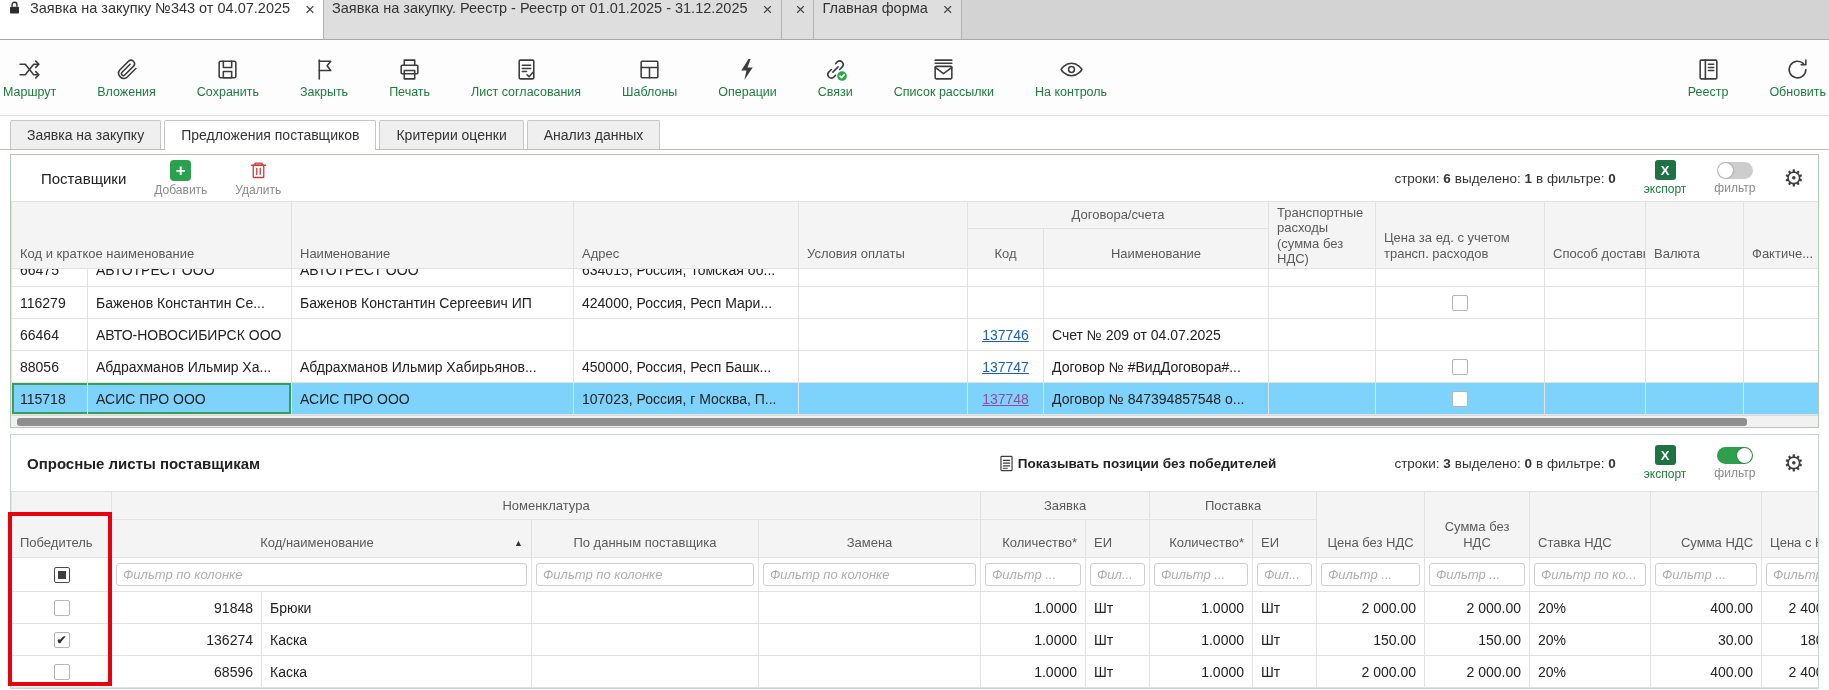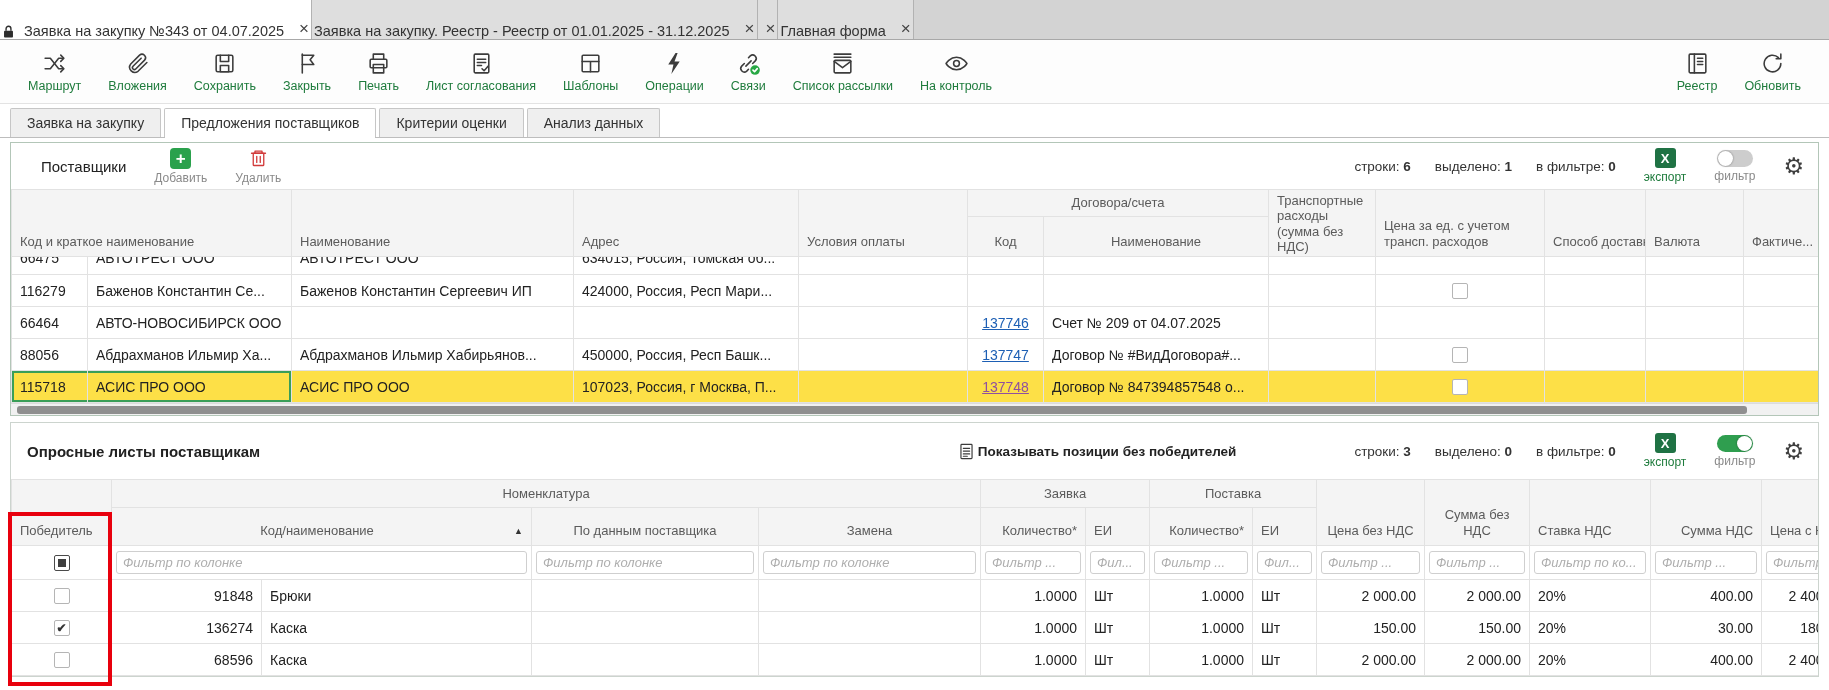--- a/index.html
+++ b/index.html
@@ -2,25 +2,25 @@
 <html><head>
 <meta charset="utf-8">
 <style>
 *{box-sizing:border-box;margin:0;padding:0}
 html,body{width:1829px;height:690px;overflow:hidden}
 body{font-family:"Liberation Sans",sans-serif;background:#fff;color:#222;position:relative;font-size:13px}
 svg{display:block}
 .ico{width:25px;height:25px;stroke:#3c3c3c;fill:none;stroke-width:1.5;stroke-linecap:round;stroke-linejoin:round}
 
 .tabbar{height:40px;background:#d3d3d3;display:flex;border-bottom:1px solid #a8a8a8}
-.wtab{display:flex;align-items:flex-end;gap:9px;padding:0 2px;border-right:1px solid #b2b2b2;background:#dedede;font-size:14.5px;color:#333;cursor:pointer;white-space:nowrap}
+.wtab{display:flex;align-items:flex-start;gap:9px;padding:0 8px;border-right:1px solid #b2b2b2;background:#dedede;font-size:14.5px;color:#333;cursor:pointer;white-space:nowrap}
 .wtab.active{background:#fff}
 .wtab .x{font-size:17px;color:#444;margin-left:6px}
 
-.toolbar{height:64px;display:flex;align-items:center;padding:0 28px;gap:27px;border-bottom:1px solid #e3e3e3;background:#fdfdfd}
+.toolbar{height:76px;display:flex;align-items:center;padding:0 3px;gap:41px;border-bottom:1px solid #e3e3e3;background:#fdfdfd}
 .titem{display:flex;flex-direction:column;align-items:center;gap:3px;cursor:pointer}
 .titem .lbl{font-size:12.5px;color:#1e7b3c;white-space:nowrap}
 .titem.pushr{margin-left:auto}
 
 .formtabs{display:flex;align-items:flex-end;gap:3px;padding:5px 10px 0;height:34px;border-bottom:1px solid #bdbdbd;background:#fff}
 .ftab{padding:6px 16px;border:1px solid #c6c6c6;border-bottom:none;background:#efefef;font-size:14px;color:#333;border-radius:2px 2px 0 0;cursor:pointer;position:relative;white-space:nowrap}
 .ftab.active{background:#fff}
 .ftab.active::after{content:"";position:absolute;left:0;right:0;bottom:-1px;height:1px;background:#fff}
 
 .panel{margin:4px 10px 0;border:1px solid #b3c6b8;background:#fff;overflow:hidden}
@@ -28,21 +28,21 @@
 .phead{display:flex;align-items:center;padding:0 14px;gap:28px}
 .p1 .phead{height:46px}
 .p2 .phead{height:56px}
 .ptitle{font-size:15px;color:#222;margin-left:16px;white-space:nowrap}
 .ptitle.bold{font-weight:700;margin-left:2px}
 .btncol{display:flex;flex-direction:column;align-items:center;gap:2px;cursor:pointer}
 .btncol .lbl{font-size:12px;color:#8a8a8a;white-space:nowrap}
 .addicon{width:21px;height:21px;border-radius:4px;background:#2aa14c;color:#fff;font-size:17px;font-weight:bold;display:flex;align-items:center;justify-content:center;line-height:1}
 .trashicon .ico{stroke:#d23b3b;width:21px;height:21px}
 .spacer{flex:1}
-.counters{display:flex;gap:24px;font-size:13.5px;color:#333;align-items:flex-start;white-space:nowrap}
+.counters{display:flex;gap:4px;font-size:13.5px;color:#333;align-items:flex-start;white-space:nowrap}
 .counters b{font-weight:700}
 .excel{width:21px;height:20px;background:#1f7244;border-radius:3px;color:#fff;font-weight:700;font-size:13px;display:flex;align-items:center;justify-content:center}
 .greenlbl{color:#1e7b3c !important}
 .toggle{width:36px;height:17px;border-radius:9px;background:#cdcdcd;position:relative;cursor:pointer}
 .toggle::after{content:"";position:absolute;width:15px;height:15px;border-radius:50%;background:#fff;top:1px;left:1px;box-shadow:0 0 2px rgba(0,0,0,.45)}
 .toggle.on{background:#2f9e4f}
 .toggle.on::after{left:auto;right:1px}
 .gear{font-family:"DejaVu Sans",sans-serif;font-size:23px;color:#3f3f3f;line-height:1;cursor:pointer}
 .show-nowin{display:flex;flex-direction:row;align-items:center;gap:2px;cursor:pointer;margin-right:90px}
 .show-nowin .lbl{font-size:13.5px;color:#222;font-weight:600;white-space:nowrap}
@@ -64,21 +64,21 @@
 tbody td{font-size:14px;padding:0 8px;color:#222;background:#fff}
 .bh{vertical-align:bottom;padding-bottom:7px !important}
 .vt{vertical-align:top;padding-top:3px !important;line-height:1.18;white-space:normal !important}
 .wrapc{white-space:normal !important;line-height:1.2}
 .c{text-align:center !important}
 .r{text-align:right !important}
 .l{text-align:left}
 .sort{float:right;font-size:9px;color:#333;margin-top:3px}
 a.lnk{color:#1d5fb4;text-decoration:underline;cursor:pointer}
 a.lnk.visited{color:#8f4fa0}
-tr.sel td{background:#fde047}
+tr.sel td{background:#7dd3fc}
 td.selA{box-shadow:inset 0 2px 0 #3a9e58,inset 0 -2px 0 #3a9e58,inset 2px 0 0 #3a9e58}
 td.selB{box-shadow:inset 0 2px 0 #3a9e58,inset 0 -2px 0 #3a9e58,inset -2px 0 0 #3a9e58}
 .cb{width:16px;height:16px;border:1px solid #b5b5b5;border-radius:2px;background:#fff;margin:0 auto;font-size:12px;line-height:14px;text-align:center;color:#333;font-weight:700;cursor:pointer}
 .cb.all{border:1px solid #4a4a4a;position:relative}
 .cb.all::after{content:"";position:absolute;left:3px;top:3px;right:3px;bottom:3px;background:#3f3f3f}
 .filter input{width:100%;height:23px;border:1px solid #cfcfcf;border-radius:3px;padding:0 6px;font-size:13px;font-family:"Liberation Sans",sans-serif;background:#fff;color:#333}
 .filter input::placeholder{font-style:italic;color:#aeaeae}
 .filter th{padding:0 4px;background:#fff}
 .hscroll{height:12px;background:#f1f1f1;border-top:1px solid #dcdcdc;position:relative}
 .hscroll .thumb{position:absolute;top:2px;left:6px;width:1730px;height:8px;background:#8f8f8f;border-radius:3px;cursor:pointer}

